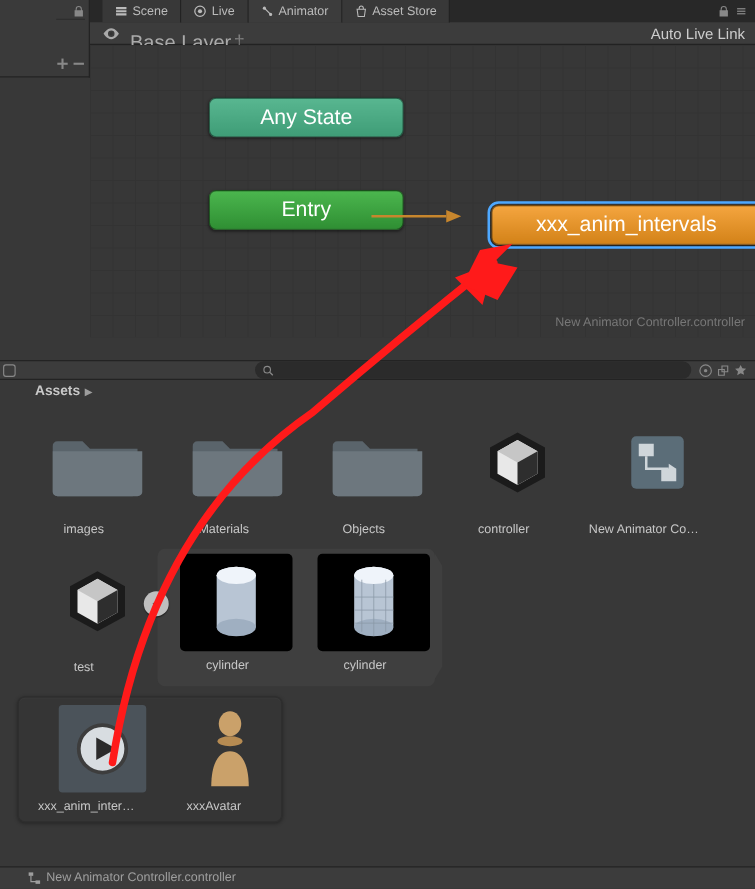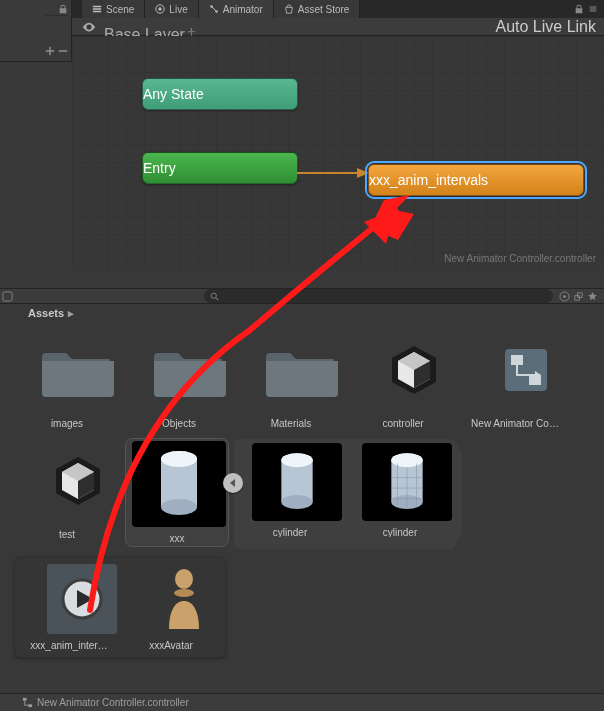--- a/index.html
+++ b/index.html
@@ -57,21 +57,21 @@
     border-bottom: 1px solid #222;
     padding-left: 82px;
   }
   .secondary-bar .eye { width: 14px; height: 14px; margin-right: 8px; }
   .crumb { color: #aaa; font-size: 16px; margin-top: 16px; }
   .crumb .dim { opacity: .6; margin-left: 2px; }
   .autolive {
     margin-left: auto;
     padding-right: 8px;
     color: #ccc;
-    font-size: 16px;
+    font-size: 12px;
   }
 
   
   .left-gutter {
     position: absolute;
     left: 0; top: 0;
     width: 72px;
     height: 62px;
     background: #3a3a3a;
     border-right: 1px solid #232323;
@@ -110,24 +110,26 @@
     background-size: 18px 18px;
     background-position: 0 0;
   }
   .node {
     position: absolute;
     width: 156px;
     height: 32px;
     border-radius: 6px;
     display: flex;
     align-items: center;
-    font-size: 14px;
+    justify-content: center;
+    font-size: 17px;
     color: #fff;
     border: 1px solid rgba(0,0,0,.45);
     box-shadow: 0 1px 2px rgba(0,0,0,.4);
+    margin-left: 25px;
   }
   .node.anystate {
     background: linear-gradient(#58b690, #3f9d77);
     left: 70px; top: 42px;
   }
   .node.entry {
     background: linear-gradient(#4bb64e, #2f8f33);
     left: 70px; top: 116px;
   }
   .node.state {
@@ -460,30 +462,30 @@
         </div>
       <div class="label">images</div>
     </div>
     <div class="asset">
       <div class="thumb">
           <svg class="folder-svg" viewBox="0 0 72 58">
             <path d="M4 12h20l6 6h38v34a4 4 0 01-4 4H4a4 4 0 01-4-4V16a4 4 0 014-4z" fill="#5a646b"></path>
             <path d="M0 20h72v32a4 4 0 01-4 4H4a4 4 0 01-4-4z" fill="#6d777e"></path>
           </svg>
         </div>
-      <div class="label">Objects</div>
+      <div class="label">Materials</div>
     </div>
     <div class="asset">
       <div class="thumb">
           <svg class="folder-svg" viewBox="0 0 72 58">
             <path d="M4 12h20l6 6h38v34a4 4 0 01-4 4H4a4 4 0 01-4-4V16a4 4 0 014-4z" fill="#5a646b"></path>
             <path d="M0 20h72v32a4 4 0 01-4 4H4a4 4 0 01-4-4z" fill="#6d777e"></path>
           </svg>
         </div>
-      <div class="label">Materials</div>
+      <div class="label">Objects</div>
     </div>
     <div class="asset">
       <div class="thumb">
           <svg class="unity-logo" viewBox="0 0 56 56">
             <polygon points="28,4 50,16 50,40 28,52 6,40 6,16" fill="#1b1b1b"></polygon>
             <polygon points="28,10 44,19 44,37 28,46 12,37 12,19" fill="#e8e8e8"></polygon>
             <polygon points="28,10 44,19 28,28 12,19" fill="#c6c6c6"></polygon>
             <polygon points="28,28 44,19 44,37 28,46" fill="#2e2e2e"></polygon>
           </svg>
         </div>
@@ -509,31 +511,20 @@
           <svg class="unity-logo" viewBox="0 0 56 56">
             <polygon points="28,4 50,16 50,40 28,52 6,40 6,16" fill="#1b1b1b"></polygon>
             <polygon points="28,10 44,19 44,37 28,46 12,37 12,19" fill="#e8e8e8"></polygon>
             <polygon points="28,10 44,19 28,28 12,19" fill="#c6c6c6"></polygon>
             <polygon points="28,28 44,19 44,37 28,46" fill="#2e2e2e"></polygon>
           </svg>
         </div>
       <div class="label">test</div>
     </div>
 
-    <div class="asset xxx-selected" style="width:102px">
-      <div class="thumb">
-        <svg class="cylinder-shape" viewBox="0 0 46 70">
-          <ellipse cx="23" cy="10" rx="18" ry="8" fill="#dbe3ec"></ellipse>
-          <rect x="5" y="10" width="36" height="48" fill="#b8c5d4"></rect>
-          <ellipse cx="23" cy="58" rx="18" ry="8" fill="#9fafc1"></ellipse>
-          <ellipse cx="23" cy="10" rx="18" ry="8" fill="#eff4fa"></ellipse>
-        </svg>
-      </div>
-      <div class="label">xxx</div>
-    </div>
 
     <div class="group-container">
       <div class="group-arrow-btn">
         <svg viewBox="0 0 8 8">
             <polygon points="6,0 1,4 6,8"></polygon>
           </svg>
       </div>
       <div class="asset">
         <div class="thumb" style="display:flex;align-items:center;justify-content:center;">
           <svg class="cylinder-shape" viewBox="0 0 46 70" style="width:40px;height:62px">

